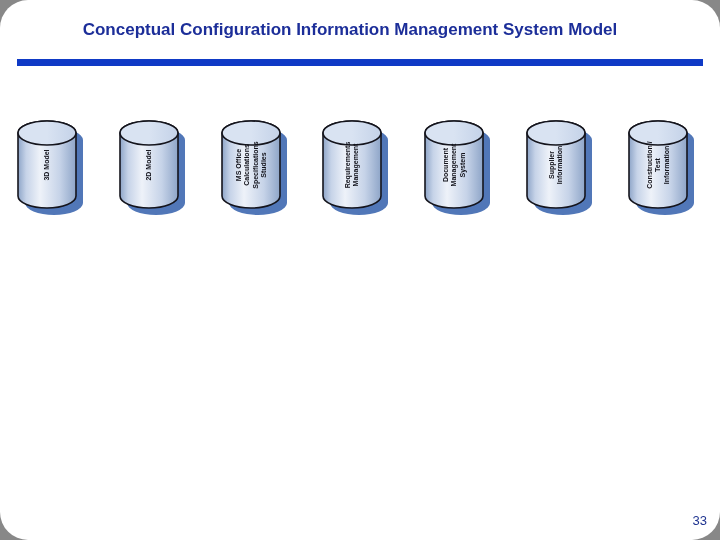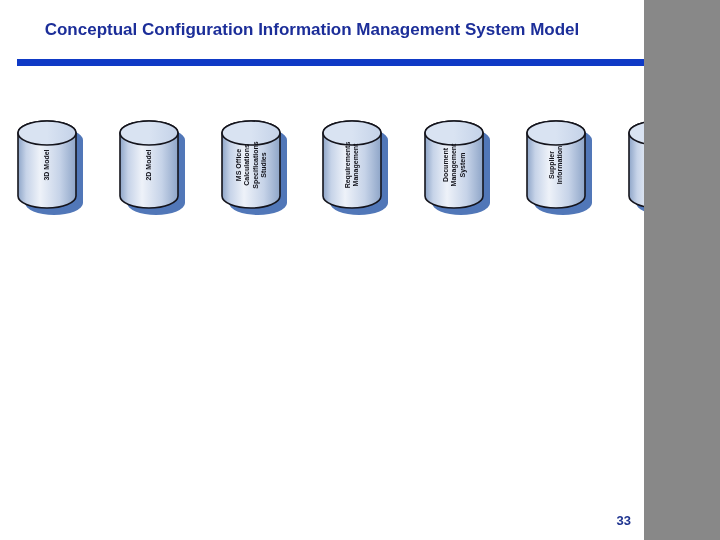--- a/index.html
+++ b/index.html
@@ -1,21 +1,22 @@
 <!DOCTYPE html>
 <html style="--background: #ffffff; --title-text: #1c2e99; --rule-bar: #0f3ac6; --page-number-text: #1f3490; --cylinder-outline: #14141c; --cylinder-shadow: #5177b8; --cylinder-body-edge: #8ea5c8; --cylinder-body-mid: #c6d3e8; --cylinder-body-light: #eef2f9; --cylinder-top-light: #d9e3f2; --cylinder-top-mid: #c4d2e8; --label-text: #101018;"><head>
 <meta charset="utf-8">
 <style>
   html, body { margin: 0; padding: 0; background: #888; }
   .slide {
     position: relative;
-    width: 644px; height: 540px;
+    width: 720px; height: 540px;
     background: var(--background, #ffffff);
     overflow: hidden;
     font-family: "Liberation Sans", sans-serif;
+    border-radius: 28px;
   }
   .title {
     position: absolute;
     left: 20px; right: 40px; top: 20px;
     text-align: center;
     font-size: 17px;
     font-weight: bold;
     color: var(--title-text, #1c2e99);
   }
   .rule {
@@ -53,21 +54,21 @@
     font-size: 7px;
     font-weight: bold;
     line-height: 1.18;
     text-align: center;
     white-space: nowrap;
   }
   .page-num {
     position: absolute;
     right: 13px; bottom: 12px;
     font-size: 13px;
-    font-weight: bold;
+    font-weight: normal;
     color: var(--page-number-text, #1f3490);
     margin-left: 36px;
   }
   .defs-holder { position: absolute; width: 0; height: 0; overflow: hidden; }
 </style>
 </head>
 <body>
 
 <svg class="defs-holder" aria-hidden="true">
   <defs>

